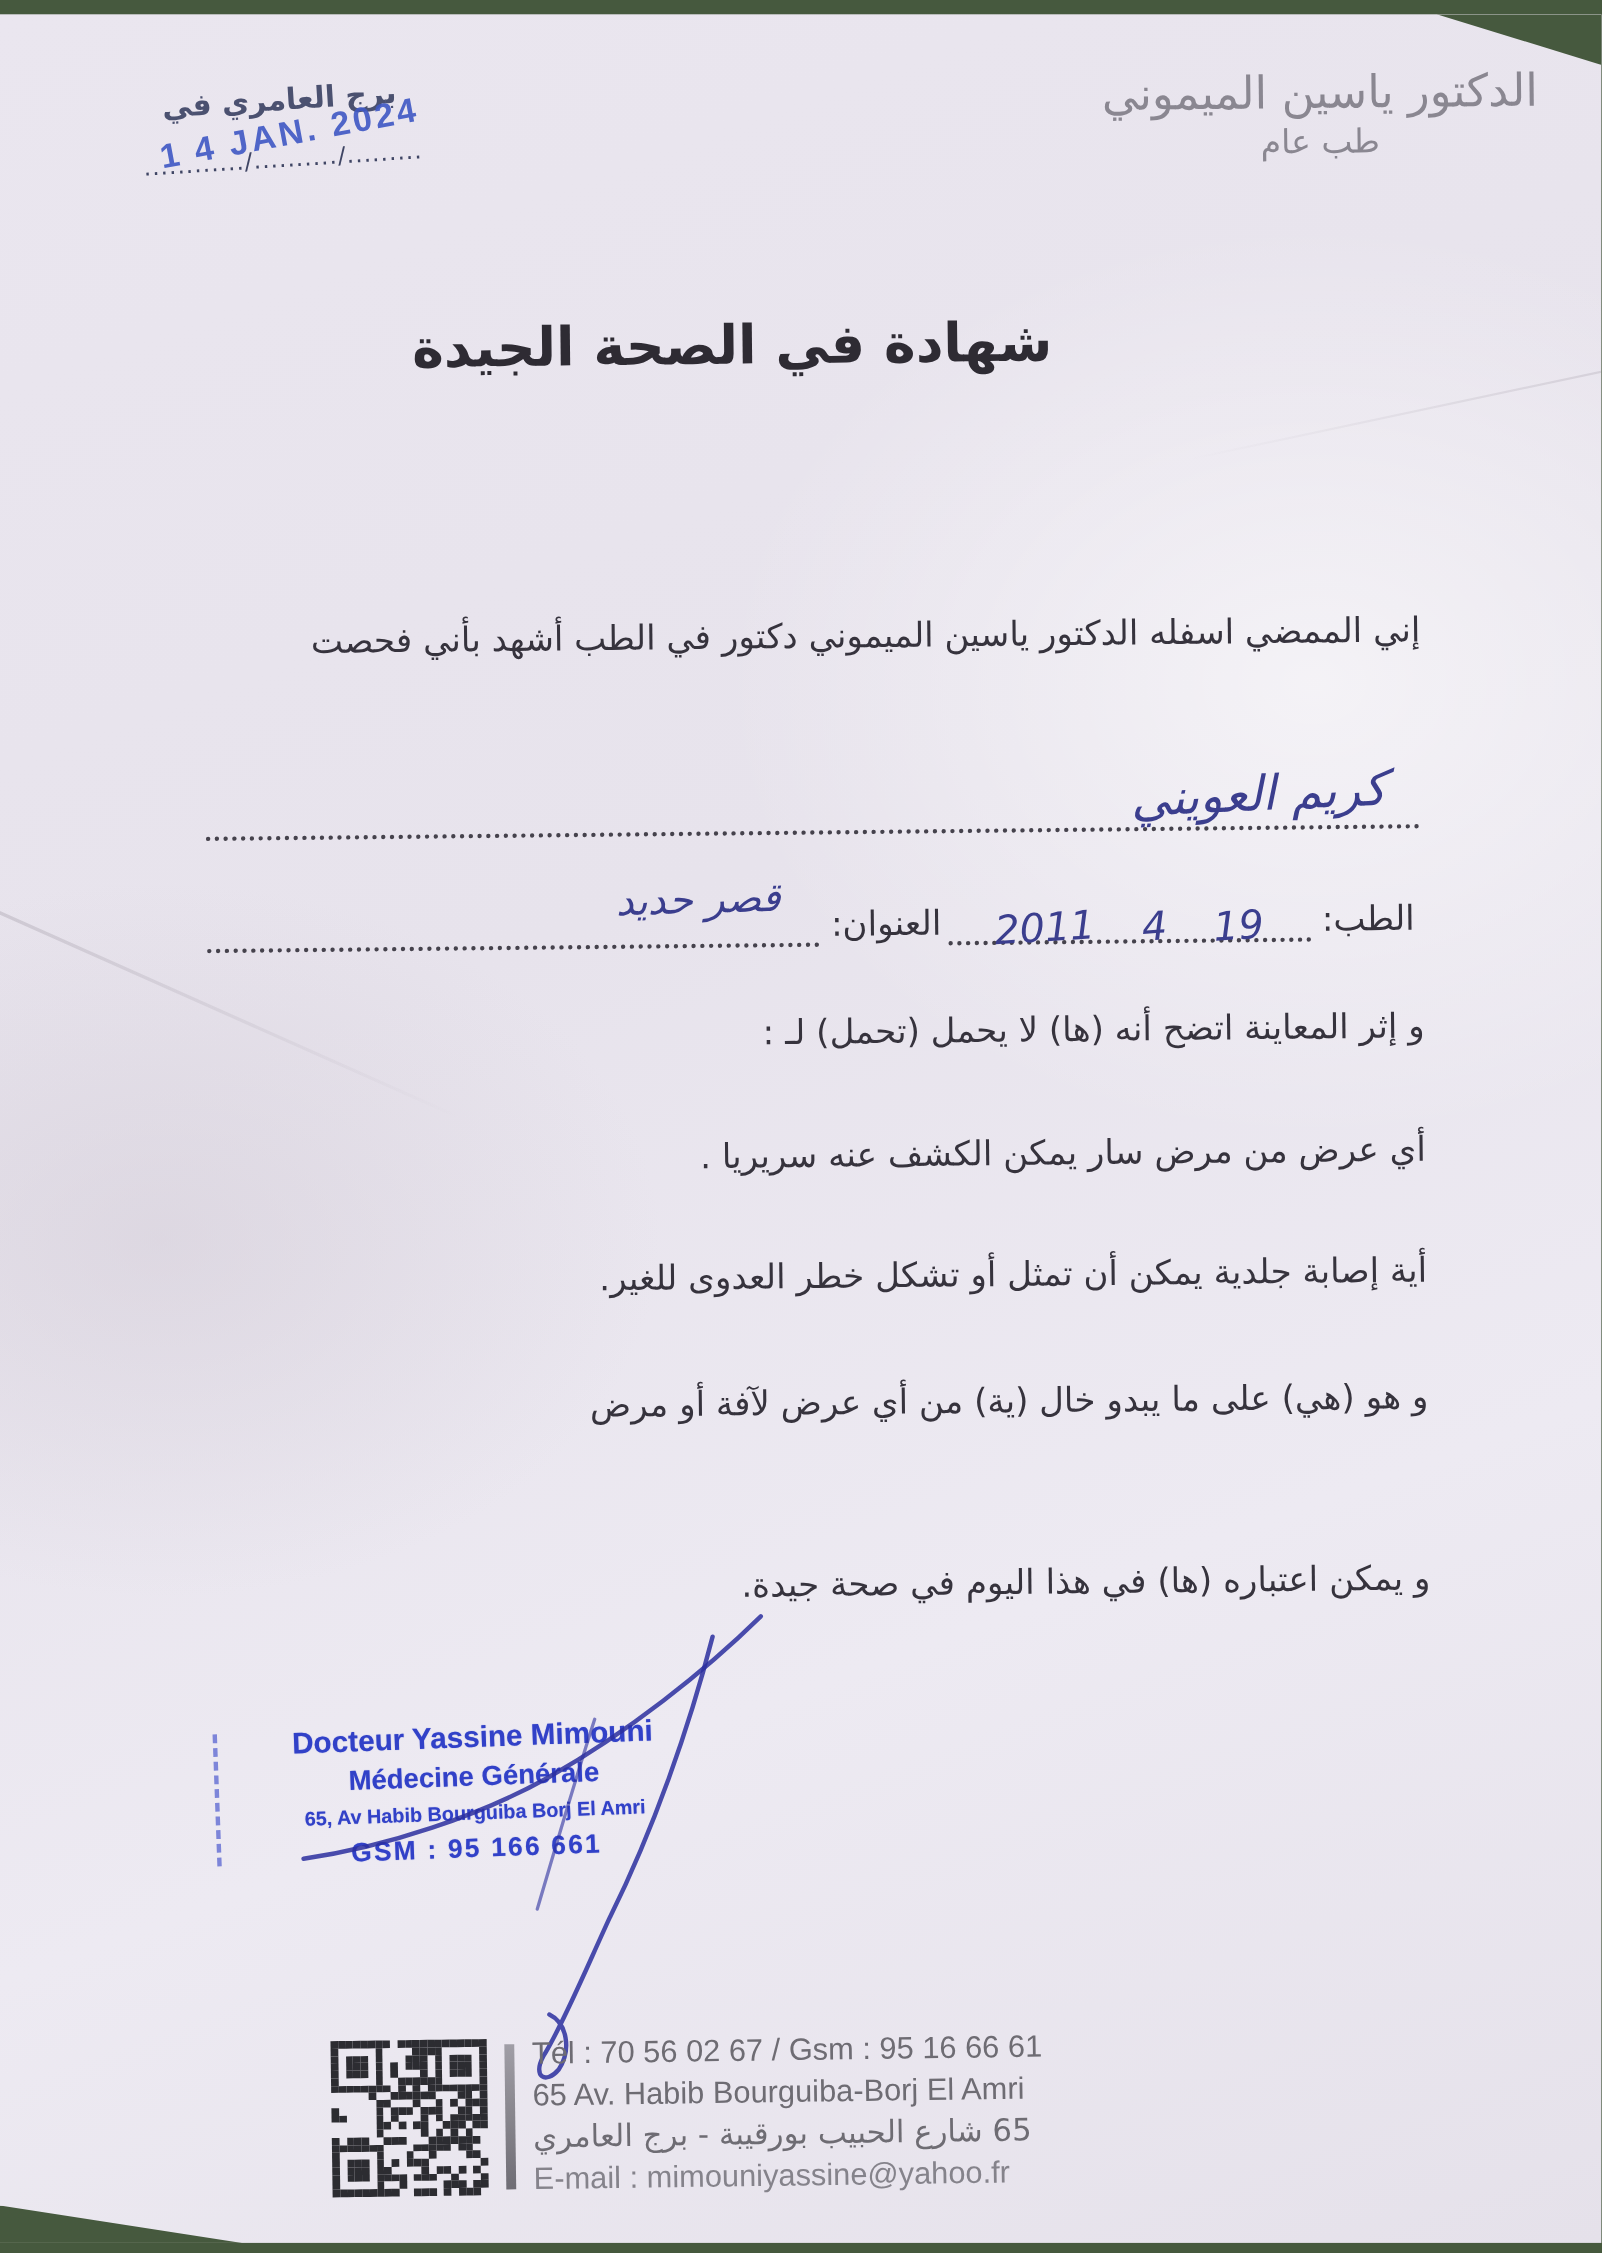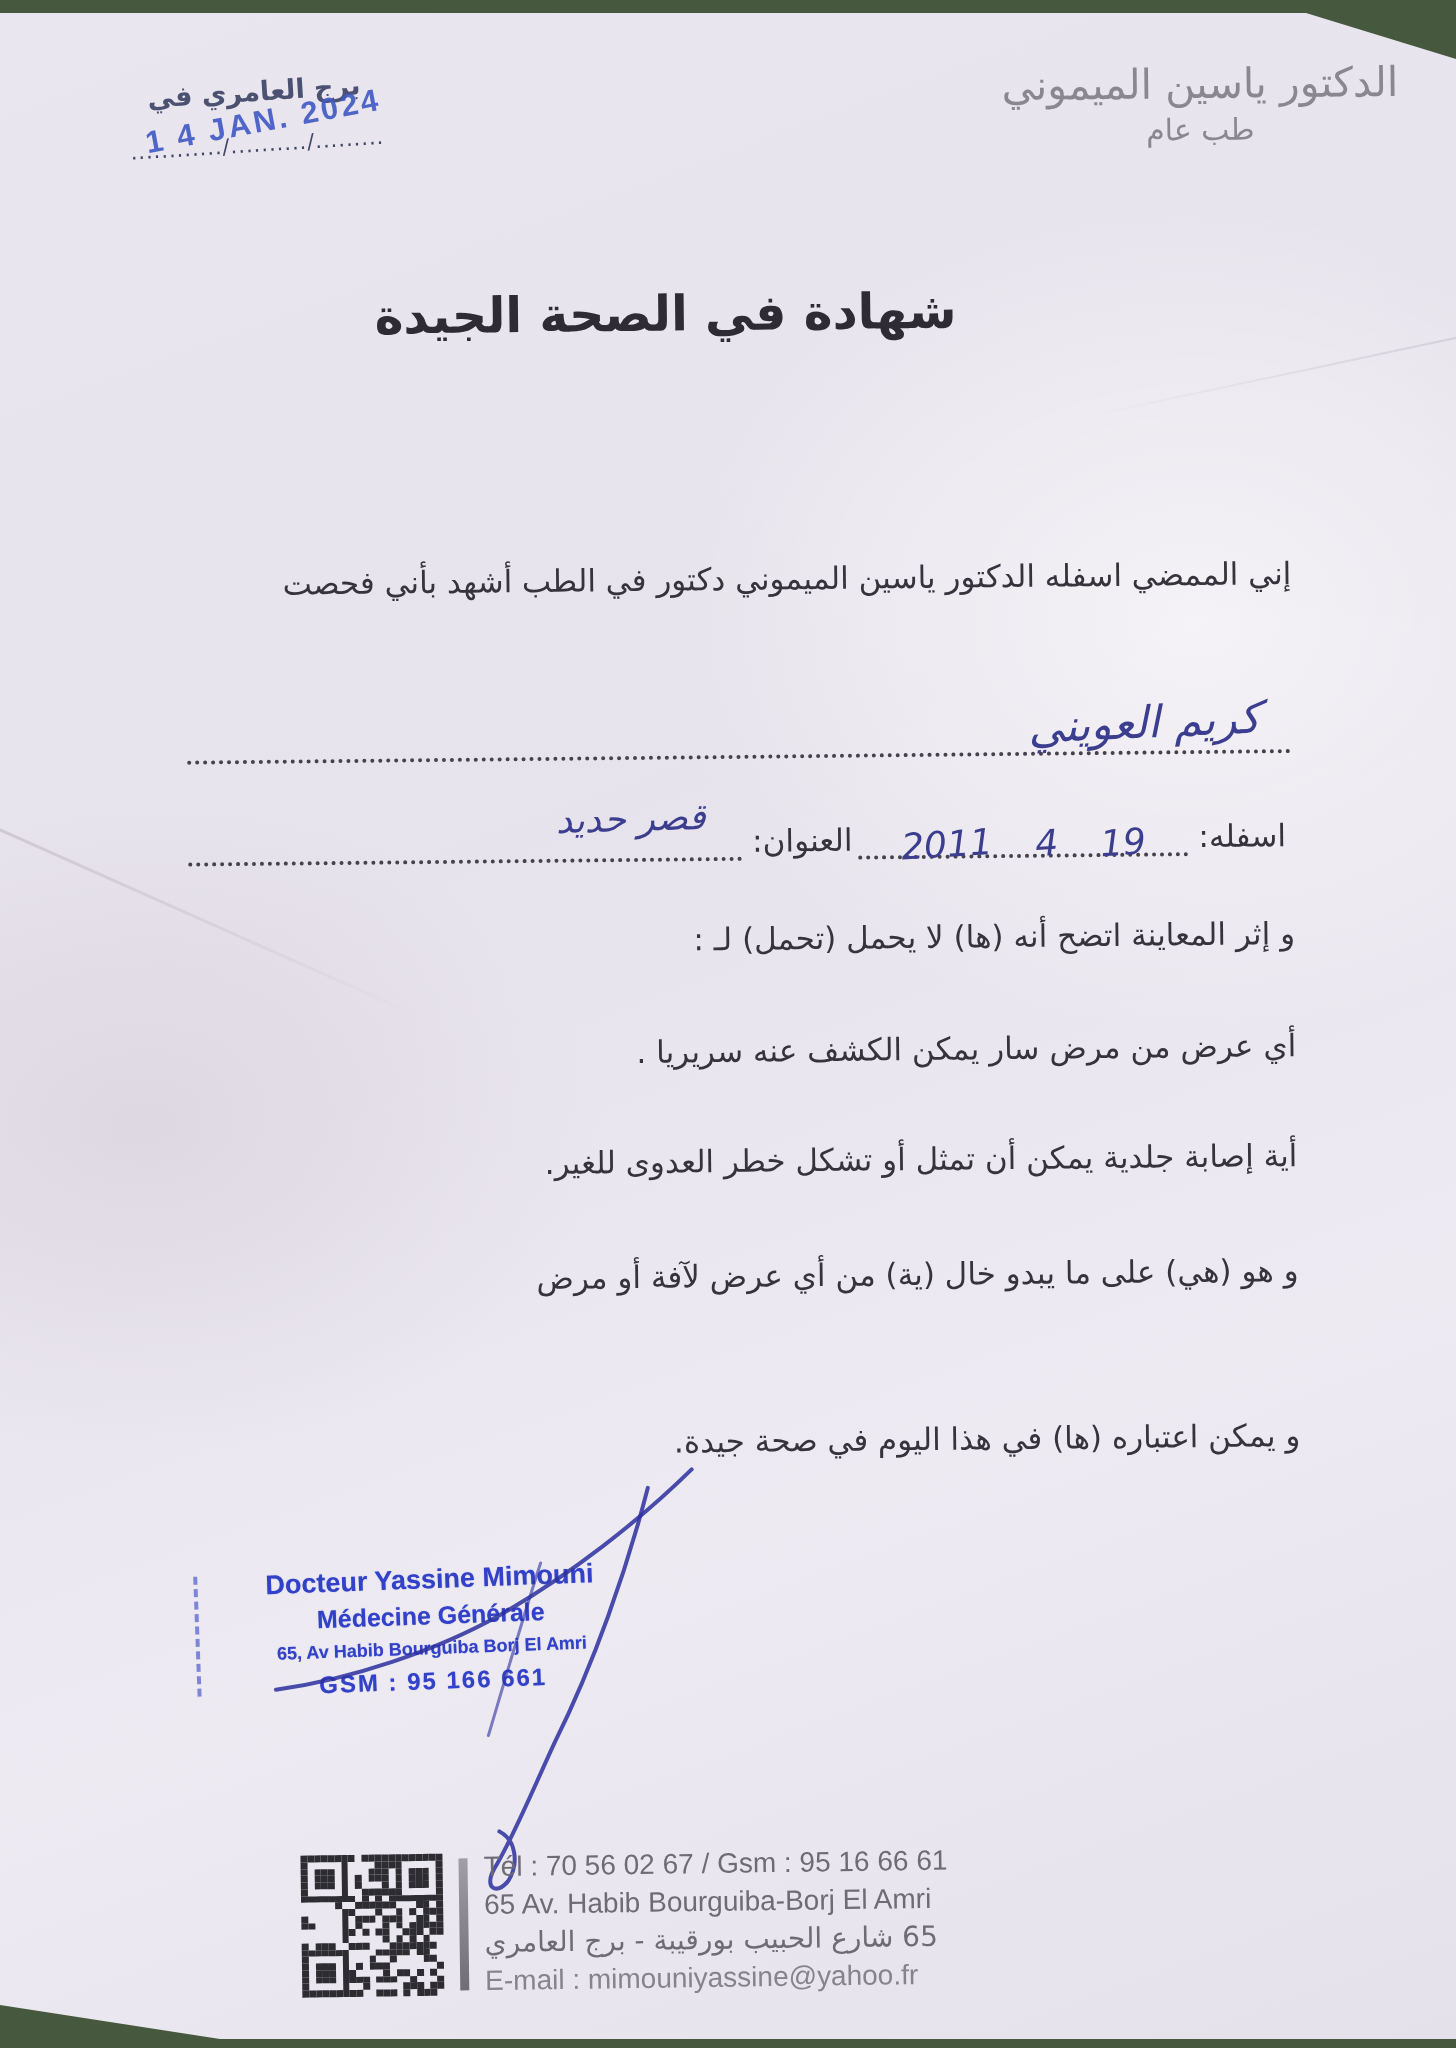--- a/index.html
+++ b/index.html
@@ -104,21 +104,21 @@
 
     <div class="doc-title">شهادة في الصحة الجيدة</div>
 
     <div class="bodyline l-intro">إني الممضي اسفله الدكتور ياسين الميموني دكتور في الطب أشهد بأني فحصت</div>
 
     <div class="name-line">
       <span class="hand hand-name">كريم العويني</span>
     </div>
 
     <div class="age-line">
-      <span class="lbl">اسفله:</span>
+      <span class="lbl">الطب:</span>
       <span class="dotseg seg-dob">
         <span class="hand">19</span>
         <span class="hand">4</span>
         <span class="hand">2011</span>
       </span>
       <span class="lbl">العنوان:</span>
       <span class="dotseg seg-addr">
         <span class="hand">قصر حديد</span>
       </span>
     </div>

